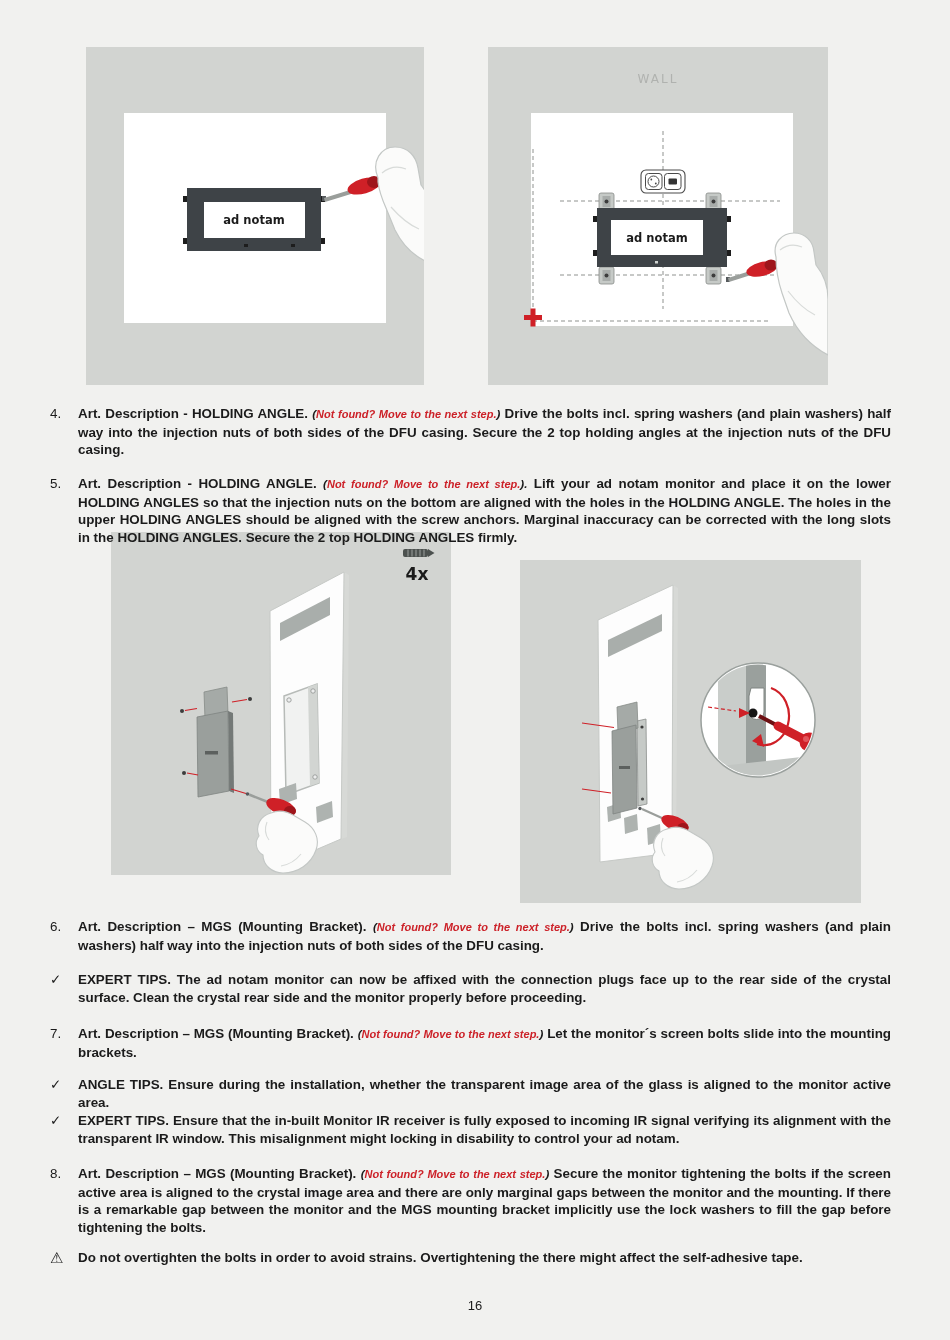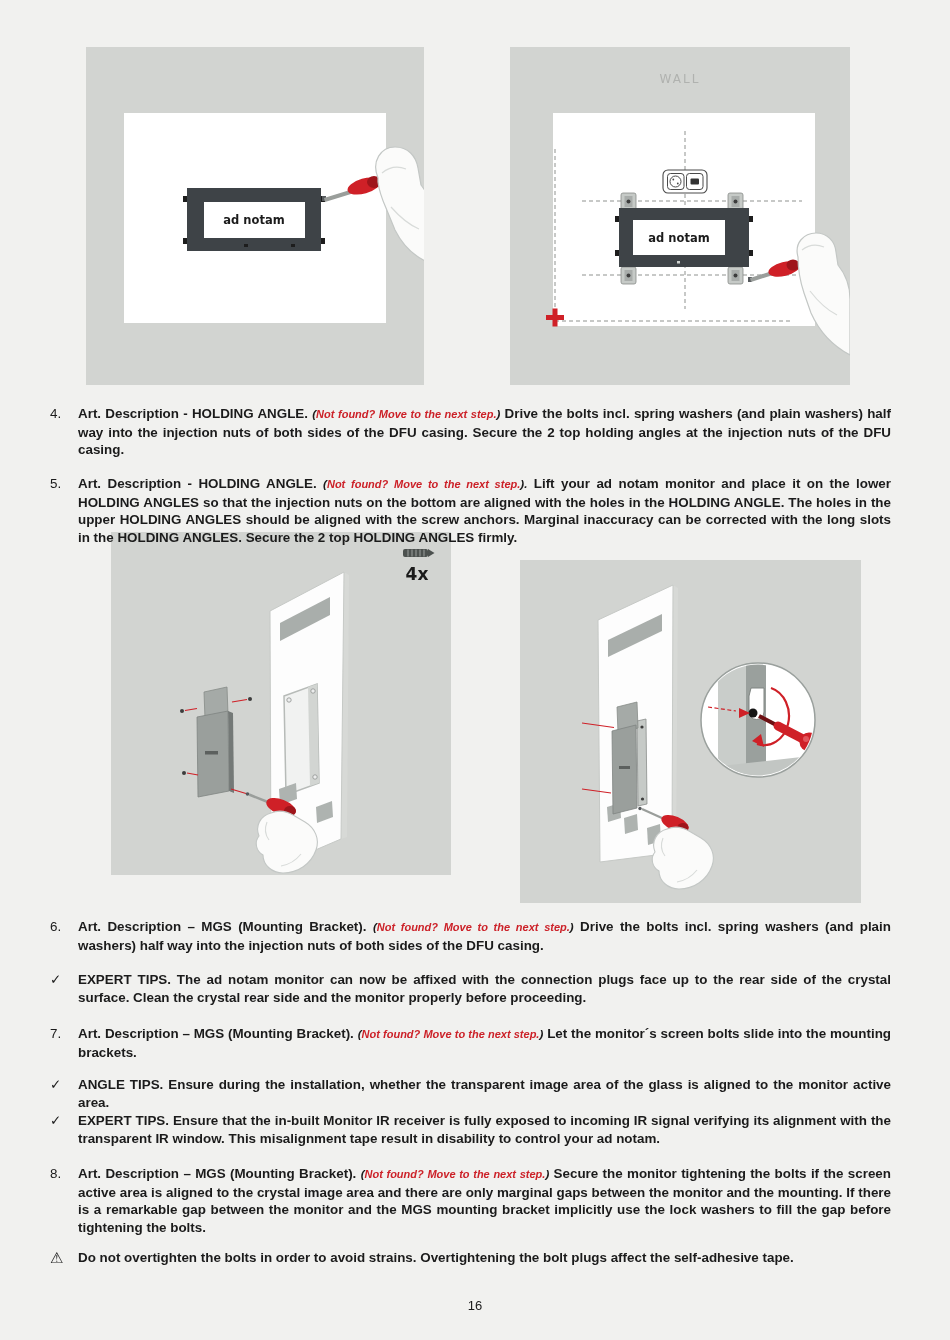--- a/index.html
+++ b/index.html
@@ -49,21 +49,21 @@
     <ellipse cx="288" cy="135" rx="7" ry="6" fill="#9e151b"></ellipse>
   </g>
   <g>
     <path d="M292,131 c-7,-17 3,-31 17,-31 c13,0 21,9 23,21 l3,17 c7,9 11,20 11,31 l0,48 c-16,-6 -29,-18 -37,-34 l-9,-22 c-4,-9 -7,-18 -8,-26 z" fill="#fbfbfa" stroke="#c3c7c5" stroke-width="1.2"></path>
     <path d="M296,126 q11,-9 24,-4" stroke="#d8dbd9" stroke-width="1.2" fill="none"></path>
     <path d="M305,160 q14,16 28,22" stroke="#d8dbd9" stroke-width="1.2" fill="none"></path>
   </g>
 </svg>
 </div>
 
-<div class="figure" style="left:510px;top:47px;">
+<div class="figure" style="left:488px;top:47px;">
 <svg width="340" height="338" viewBox="0 0 340 338">
   <rect width="340" height="338" fill="#d2d4d1"></rect>
   <text x="170" y="36" text-anchor="middle" class="wall-text">WALL</text>
   <rect x="43" y="66" width="262" height="213" fill="#ffffff"></rect>
   <g stroke="#8f928f" stroke-width="1" stroke-dasharray="4 3">
     <line x1="175" y1="84" x2="175" y2="262"></line>
     <line x1="45" y1="102" x2="45" y2="272"></line>
     <line x1="45" y1="274" x2="282" y2="274"></line>
     <line x1="72" y1="154" x2="292" y2="154"></line>
     <line x1="72" y1="228" x2="292" y2="228"></line>
@@ -287,30 +287,30 @@
   </div>
 </div>
 
 <div class="text-block" style="top:1076px">
   <span class="marker">✓</span>
   <div class="txt">ANGLE TIPS. Ensure during the installation, whether the transparent image area of the glass is aligned to the monitor active area.</div>
 </div>
 
 <div class="text-block" style="top:1112px">
   <span class="marker">✓</span>
-  <div class="txt">EXPERT TIPS. Ensure that the in-built Monitor IR receiver is fully exposed to incoming IR signal verifying its alignment with the transparent IR window. This misalignment tape result in disability to control your ad notam.</div>
+  <div class="txt">EXPERT TIPS. Ensure that the in-built Monitor IR receiver is fully exposed to incoming IR signal verifying its alignment with the transparent IR window. This misalignment might locking in disability to control your ad notam.</div>
 </div>
 
 <div class="text-block" style="top:1165px">
   <span class="marker">8.</span>
   <div class="txt">
     <span>Art. Description – MGS (Mounting Bracket).</span>
     <span><i class="note-bk">(</i><i class="note-red">Not found? Move to the next step.</i><i class="note-bk">)</i></span>
     <span>Secure the monitor tightening the bolts if the screen active area is aligned to the crystal image area and there are only marginal gaps between the monitor and the mounting. If there is a remarkable gap between the monitor and the MGS mounting bracket implicitly use the lock washers to fill the gap before tightening the bolts.</span>
   </div>
 </div>
 
 <div class="text-block" style="top:1249px">
   <span class="marker warn">⚠</span>
-  <div class="txt">Do not overtighten the bolts in order to avoid strains. Overtightening the bolt plugs affect the self-adhesive tape.</div>
+  <div class="txt">Do not overtighten the bolts in order to avoid strains. Overtightening the there might affect the self-adhesive tape.</div>
 </div>
 
 <div class="page-num">16</div>
 
 </body></html>

